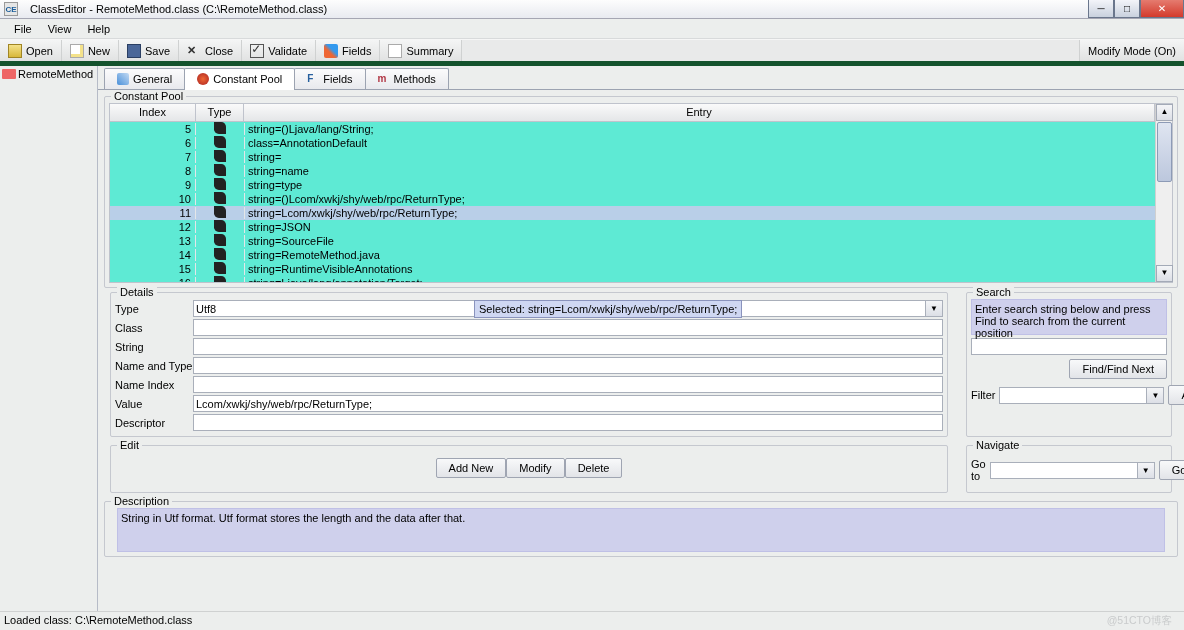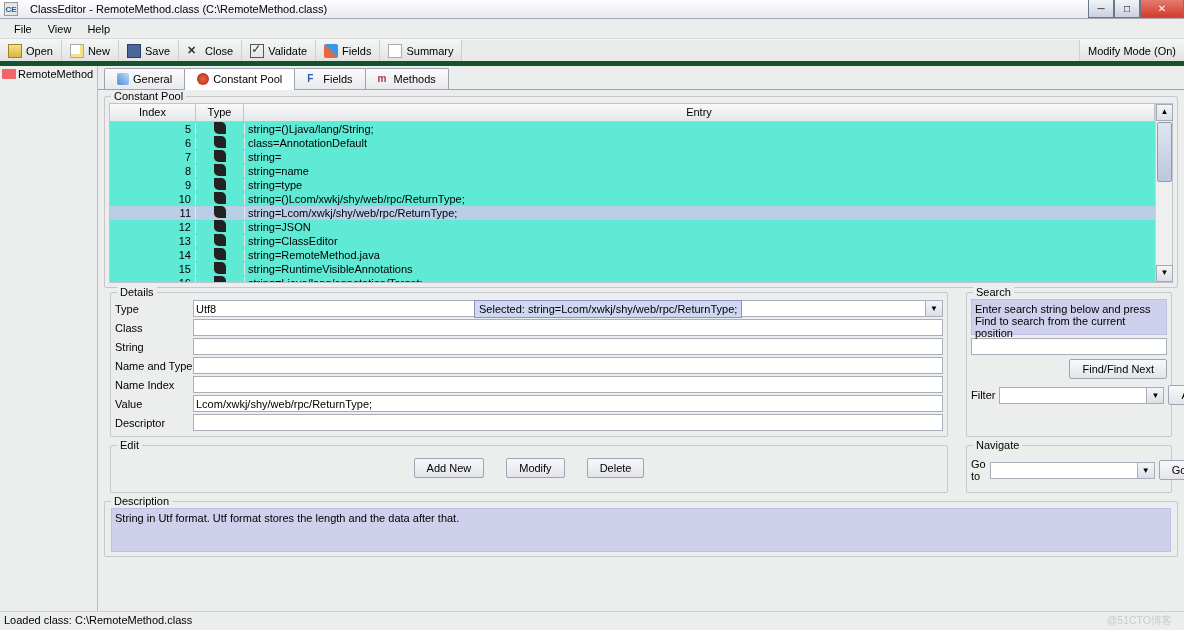--- a/index.html
+++ b/index.html
@@ -79,26 +79,26 @@
 .drow { display:flex; align-items:center; height:19px; }
 .dlabel { width:78px; }
 .dfield { flex:1; height:17px; border:1px solid #a9afba; background:#fff; padding:0 2px; display:flex; align-items:center; }
 .combo { flex:1; display:flex; }
 .combo input { flex:1; border:1px solid #a9afba; height:17px; padding:0 2px; }
 .combo .dd { width:17px; border:1px solid #a9afba; border-left:none; background:linear-gradient(#f4f5f7,#dcdfe6); text-align:center; font-size:8px; line-height:15px; }
 
 .search-hint { background:#cfd0ec; border:1px solid #bfc0e6; padding:3px; height:36px; }
 .sbtn { border:1px solid #9fa5b2; background:linear-gradient(#f8f9fa,#e2e4e8); padding:3px 12px; border-radius:2px; }
 
-.edit-row { display:flex; justify-content:center; gap:22px; padding:6px 0; }
+.edit-row { display:flex; justify-content:center; gap:0; padding:6px 0; }
 
 .filter-row { display:flex; align-items:center; gap:4px; margin-top:6px; }
 .nav-row { display:flex; align-items:center; gap:4px; padding:6px 0; }
 
-.desc-box { background:#cfd0ec; border:1px solid #bfc0e6; height:44px; padding:3px; margin:0 2px; }
+.desc-box { background:#cfd0ec; border:1px solid #bfc0e6; height:44px; padding:3px; margin:0 8px; }
 
 
 .status { position:absolute; bottom:0; left:0; right:0; height:19px; background:#eceeed; border-top:1px solid #cfd1d1; padding:2px 4px; }
 .watermark { position:absolute; right:12px; bottom:2px; color:#c9cbcc; font-size:10.5px; pointer-events:none; }
 </style>
 </head>
 <body>
 
 <div class="titlebar">
   <div class="app-icon">CE</div>
@@ -223,21 +223,21 @@
                 <div class="cell entry">string=Lcom/xwkj/shy/web/rpc/ReturnType;</div>
               </div>
               <div class="row">
                 <div class="cell idx">12</div>
                 <div class="cell type"><span></span></div>
                 <div class="cell entry">string=JSON</div>
               </div>
               <div class="row">
                 <div class="cell idx">13</div>
                 <div class="cell type"><span></span></div>
-                <div class="cell entry">string=ClassEditor</div>
+                <div class="cell entry">string=SourceFile</div>
               </div>
               <div class="row">
                 <div class="cell idx">14</div>
                 <div class="cell type"><span></span></div>
                 <div class="cell entry">string=RemoteMethod.java</div>
               </div>
               <div class="row">
                 <div class="cell idx">15</div>
                 <div class="cell type"><span></span></div>
                 <div class="cell entry">string=RuntimeVisibleAnnotations</div>

